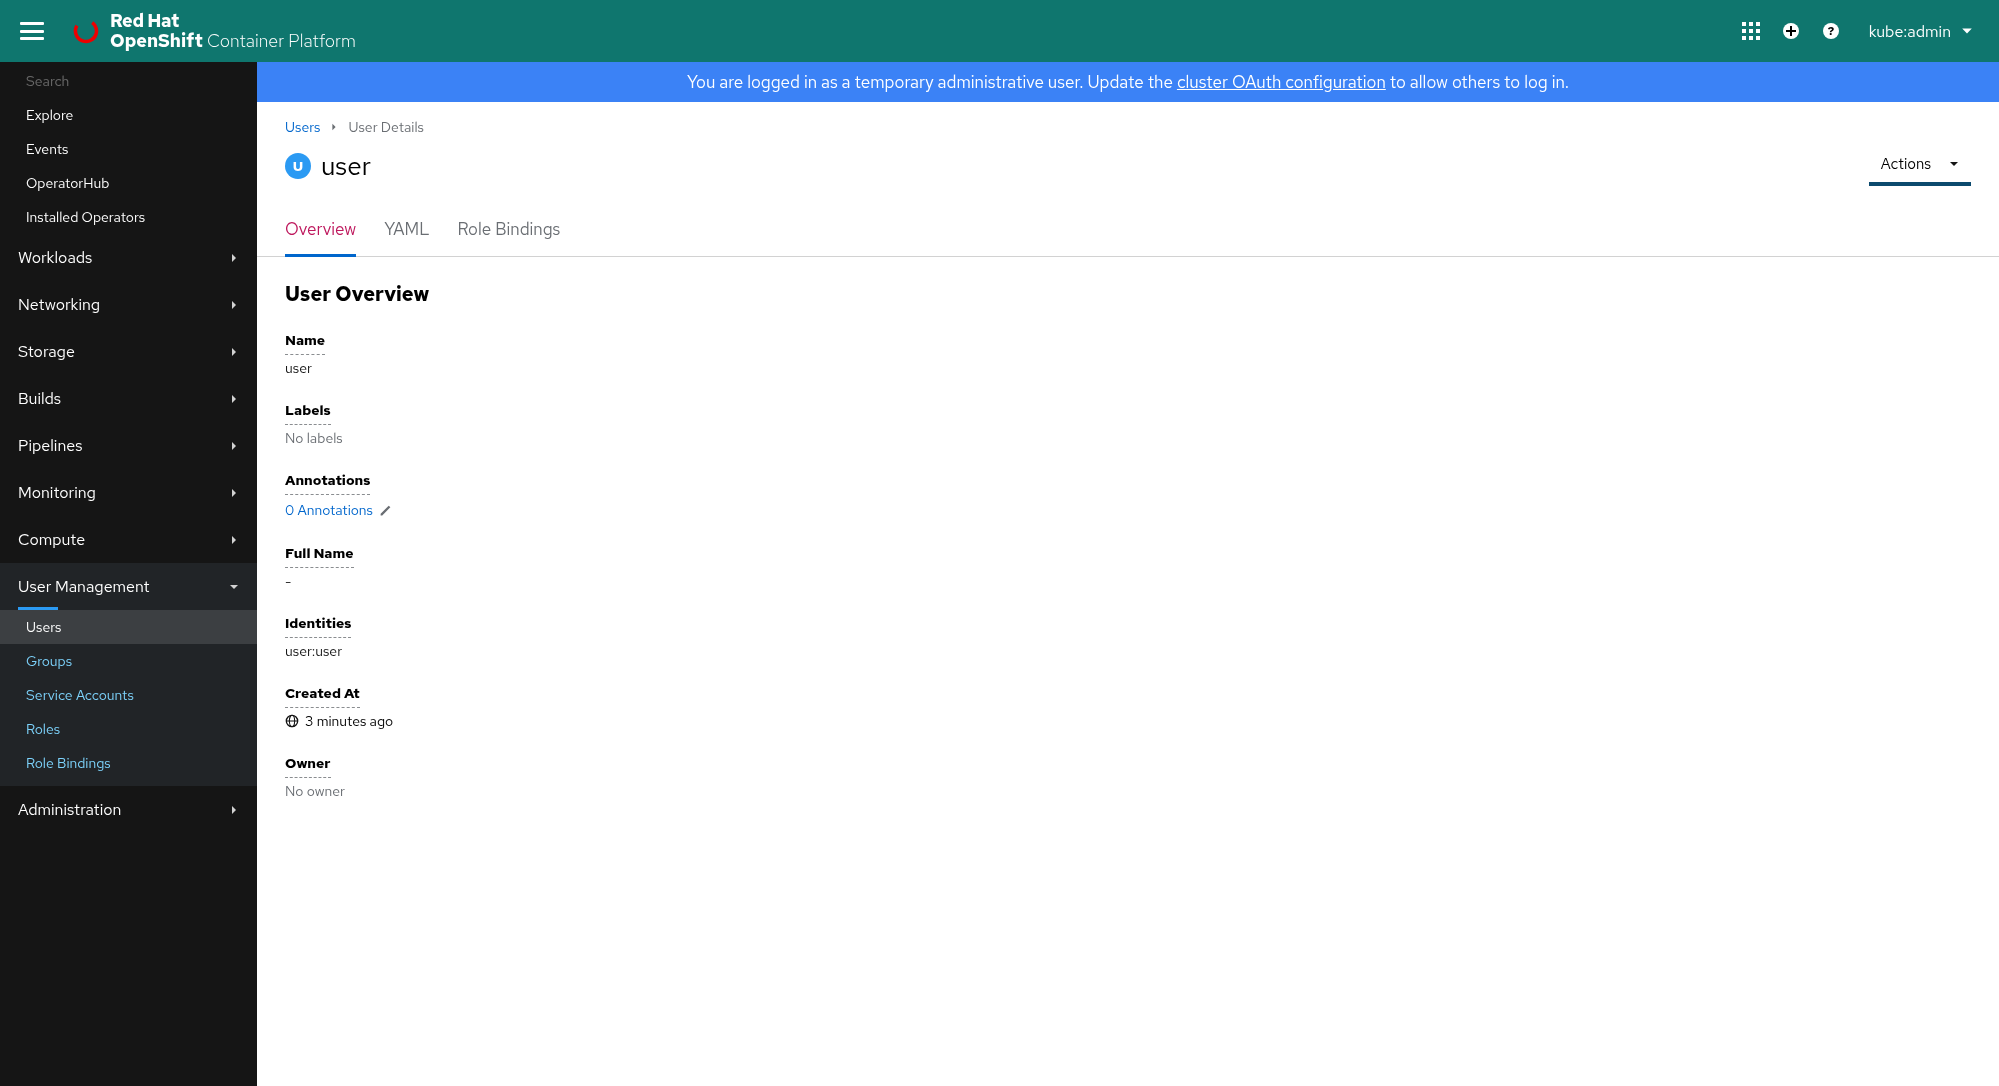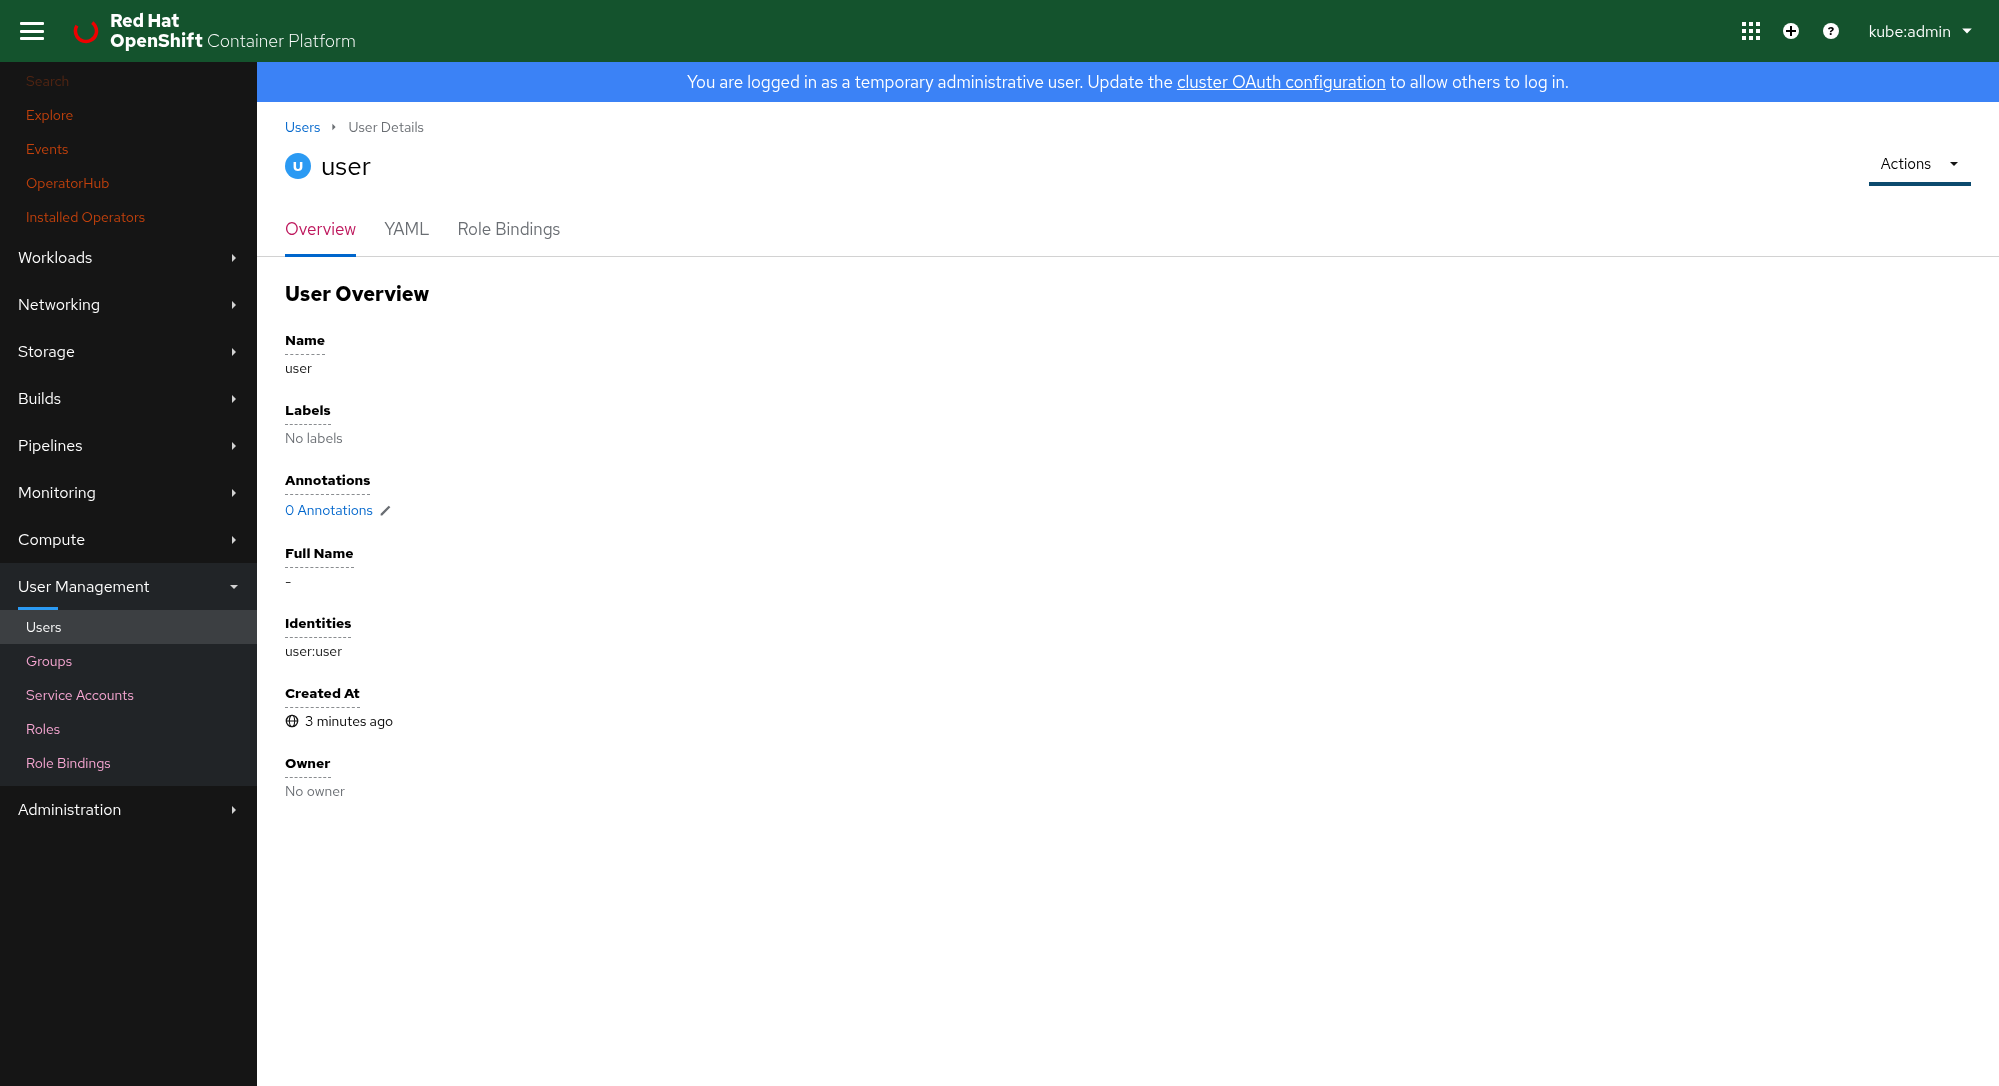--- a/index.html
+++ b/index.html
@@ -1,47 +1,47 @@
 <!DOCTYPE html>
 <html><head>
 <meta charset="utf-8">
 <style>
 * { margin: 0; padding: 0; box-sizing: border-box; font-family: "Red Hat Text", "Overpass", Arial, sans-serif; }
 body { width: 1999px; height: 1086px; overflow: hidden; background: #fff; transform-origin: top left; }
 
 
-.header { height: 62px; background: #14532d; color: #fff; display: flex; align-items: center; padding: 0 20px; }
+.header { height: 62px; background: #0f766e; color: #fff; display: flex; align-items: center; padding: 0 20px; }
 .hamburger { width: 24px; height: 18px; display: flex; flex-direction: column; justify-content: space-between; cursor: pointer; margin-right: 28px; }
 .hamburger div { height: 3px; background: #fff; border-radius: 1px; }
 .logo-wrap { display: flex; align-items: center; }
 .logo-icon { width: 28px; height: 28px; margin-right: 10px; }
 .logo-text { display: flex; flex-direction: column; line-height: 1.1; }
 .logo-top { font-size: 18px; font-weight: 700; letter-spacing: -0.2px; }
 .logo-bot { font-size: 18px; font-weight: 300; }
 .logo-bot strong { font-weight: 700; }
 .header-spacer { flex: 1; }
 .header-icon { width: 40px; display: flex; align-items: center; justify-content: center; cursor: pointer; }
 .header-icon svg { width: 18px; height: 18px; fill: #fff; }
 .user-menu { display: flex; align-items: center; cursor: pointer; padding: 0 6px 0 18px; font-size: 16px; }
 .user-menu svg { width: 12px; height: 12px; fill: #fff; margin-left: 10px; }
 
 
 .body { display: flex; height: calc(100% - 62px); }
 .sidebar { width: 257px; background: #151515; color: #d2d2d2; overflow-y: auto; flex-shrink: 0; padding-top: 2px; }
 .main { flex: 1; background: #fff; overflow-y: auto; }
 
 
-.nav-sub { padding: 8px 0 8px 26px; font-size: 14px; cursor: pointer; color: #c2410c; }
+.nav-sub { padding: 8px 0 8px 26px; font-size: 14px; cursor: pointer; color: #ffffff; }
 .nav-section { display: flex; align-items: center; justify-content: space-between; padding: 13px 18px 13px 18px; font-size: 16px; cursor: pointer; color: #fff; }
 .nav-section svg { width: 10px; height: 10px; fill: #d2d2d2; }
 .nav-section.expanded { background: #212427; }
 .nav-sub.active { background: #3c3f42; color: #fff; position: relative; }
 .nav-sub.active::before { content: ""; position: absolute; left: 18px; top: -3px; width: 40px; height: 3px; background: #2b9af3; }
 .nav-group-expanded { background: #212427; padding-bottom: 6px; }
-.nav-group-expanded .nav-sub { color: #f9a8d4; }
+.nav-group-expanded .nav-sub { color: #7dd3fc; }
 .nav-group-expanded .nav-sub.active { color: #fff; }
 
 
 .banner { background: #3b82f6; color: #fff; padding: 9px 0; text-align: center; font-size: 17px; }
 .banner a { color: #fff; text-decoration: underline; }
 
 
 .content-head { padding: 16px 28px 0 28px; }
 .crumbs { display: flex; align-items: center; font-size: 14px; color: #6a6e73; margin-bottom: 10px; }
 .crumbs a { color: #0066cc; text-decoration: none; }

